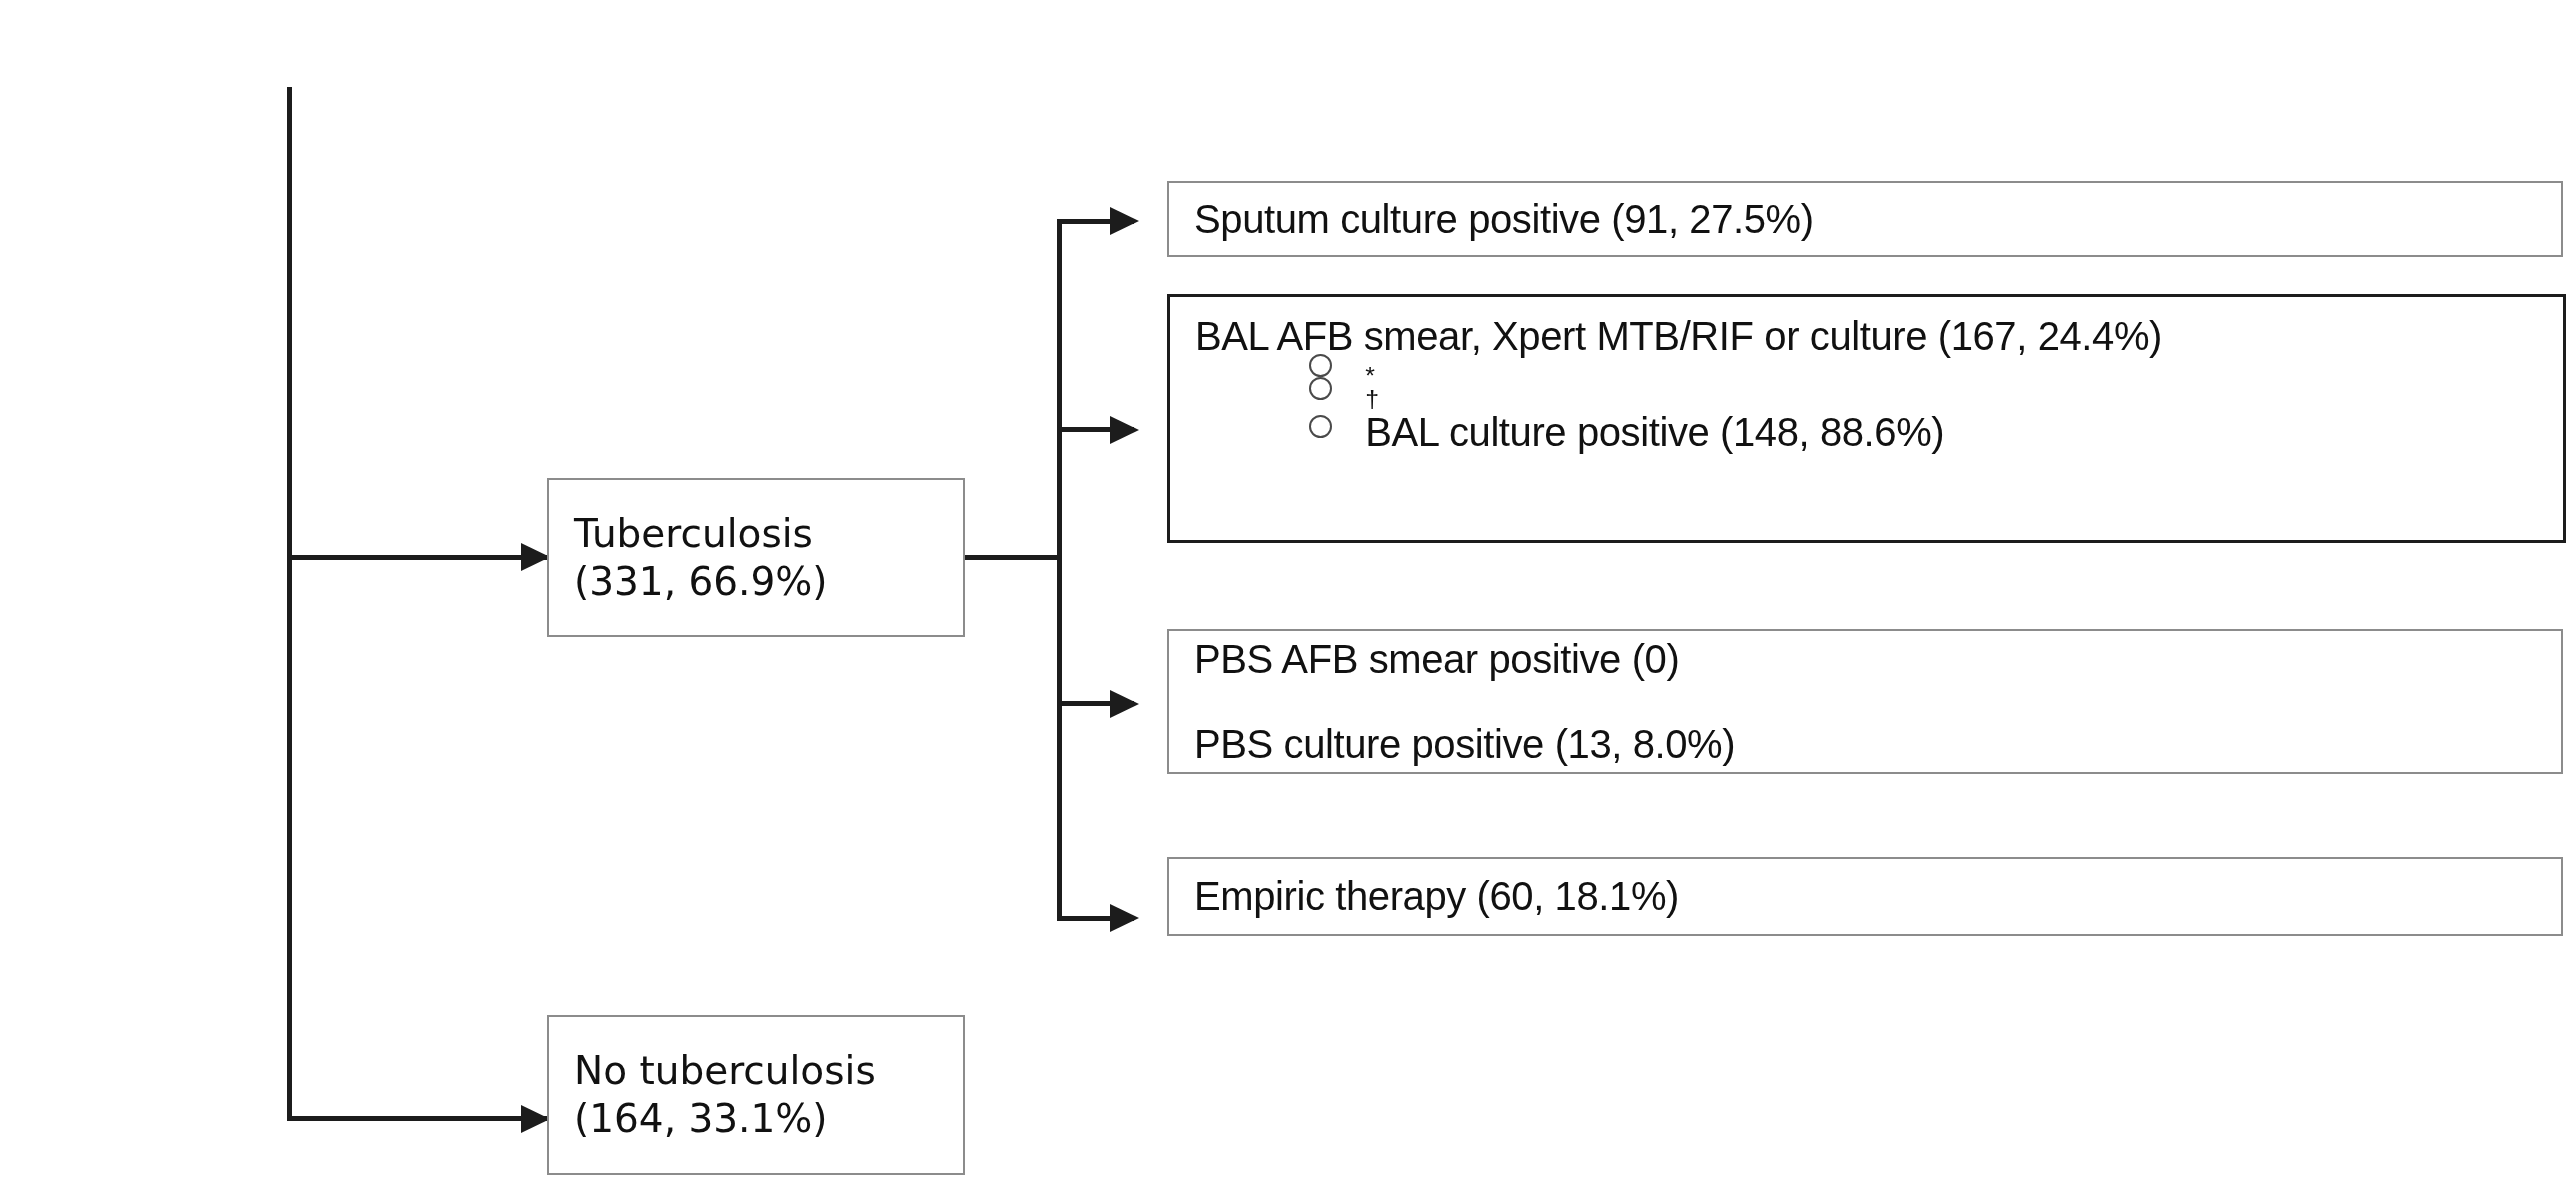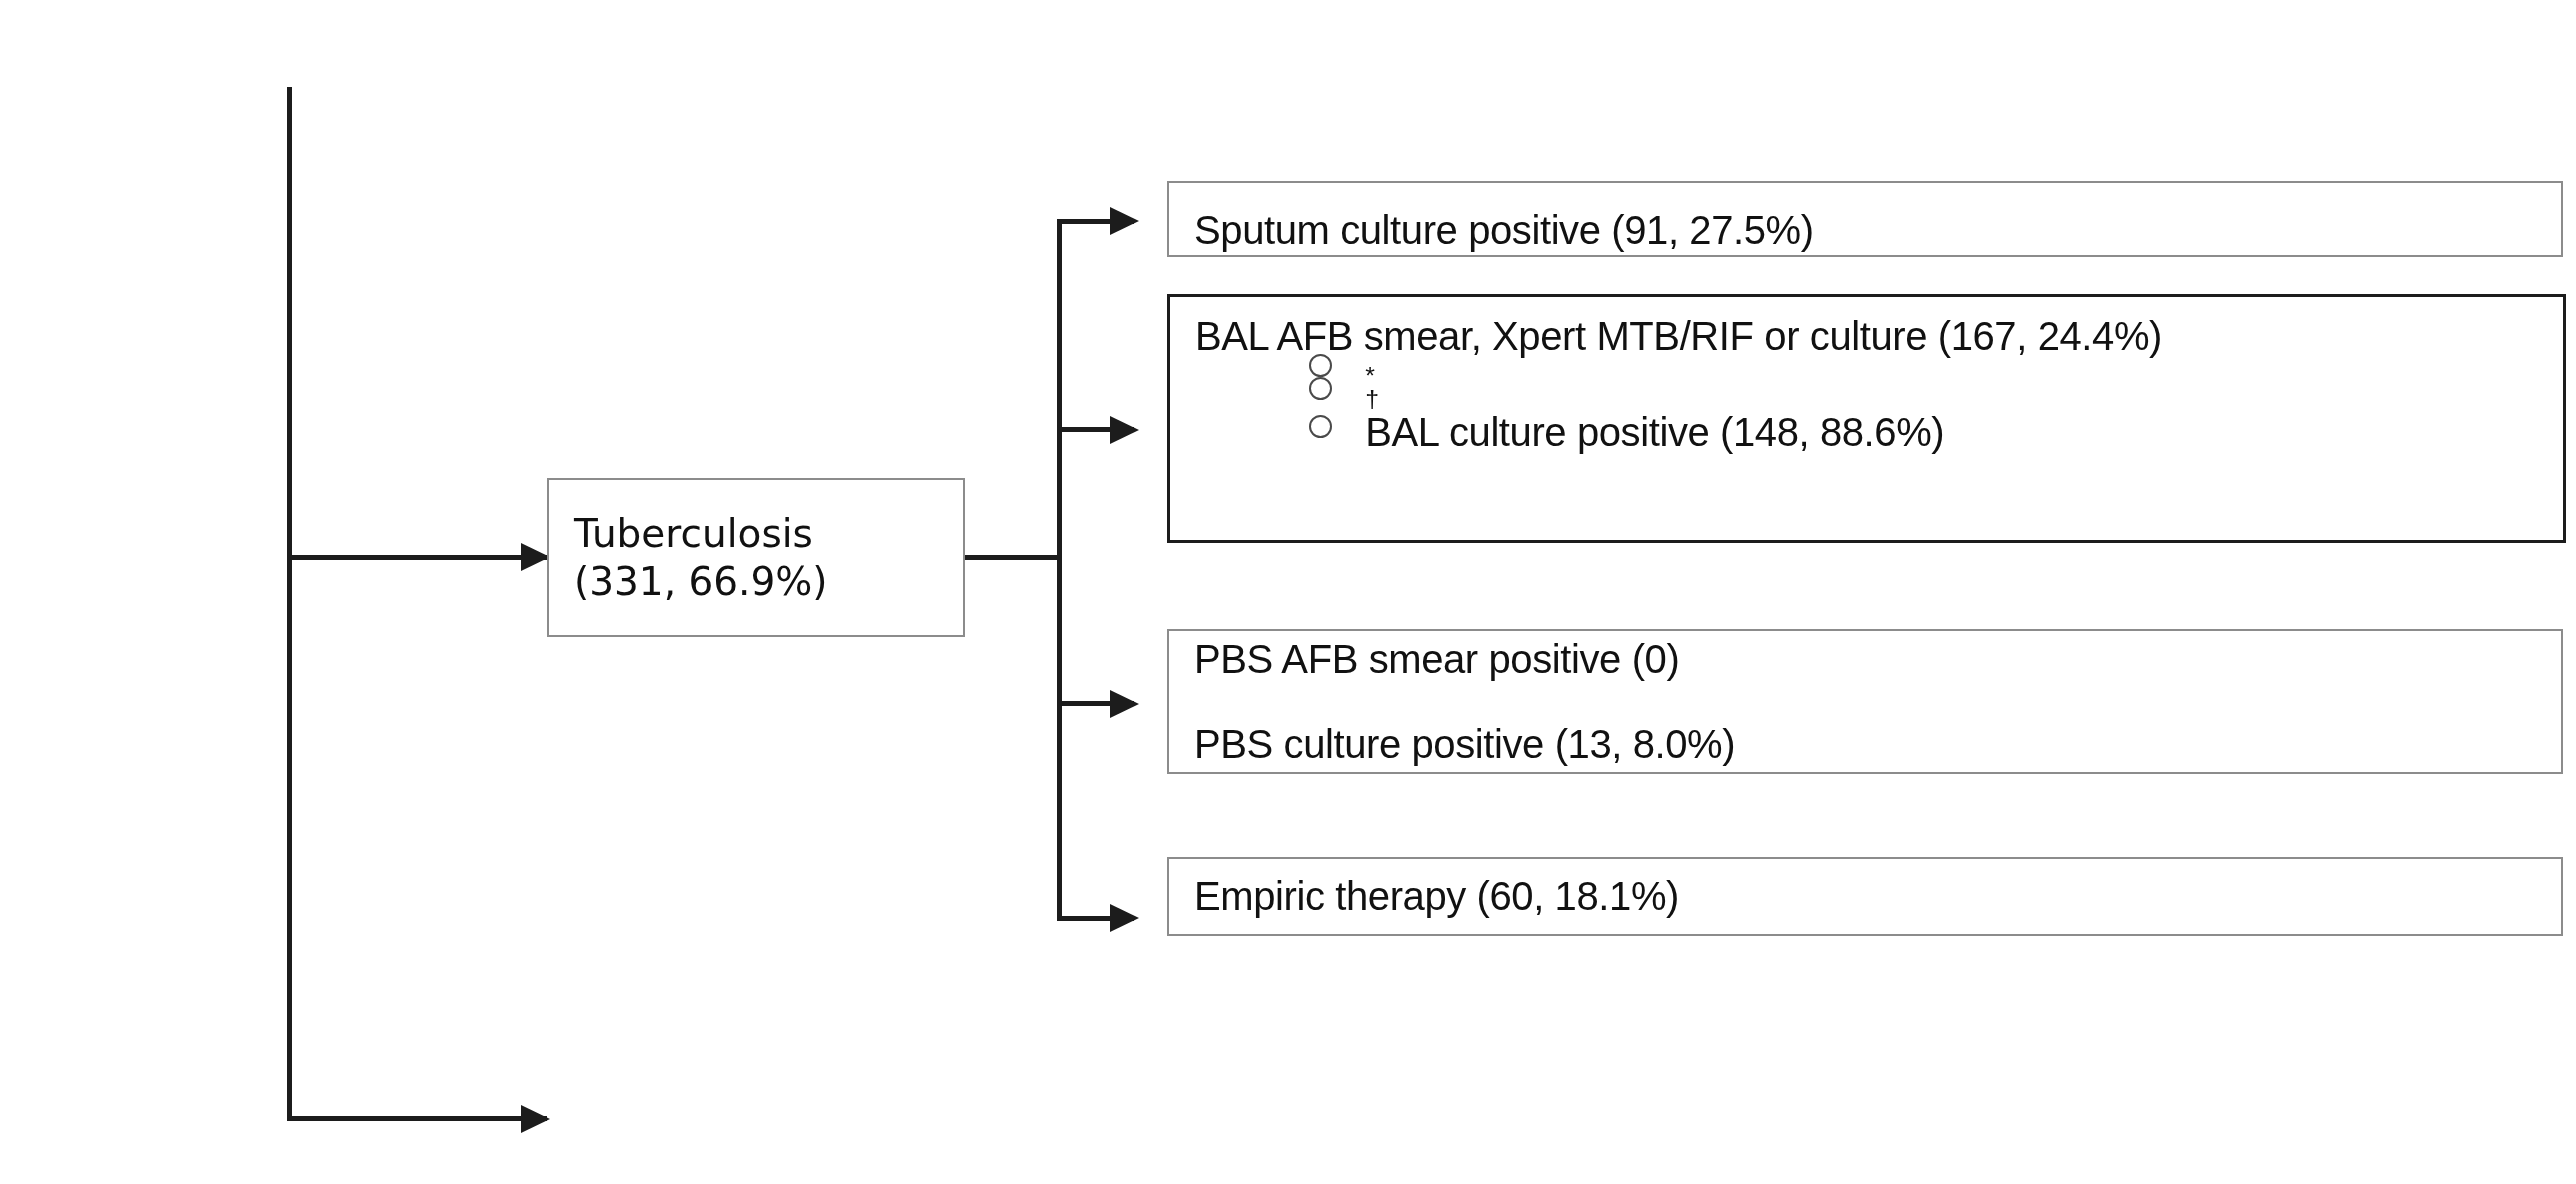--- a/index.html
+++ b/index.html
@@ -126,22 +126,26 @@
 
   <div class="hline" style="left:1057px; top:916px; width:77px; height:4.8px;"></div>
   <div class="arrow" style="left:1110px; top:904px;"></div>
 
 
   <div class="box face-round" style="left:547px; top:478px; width:418px; height:159px;">
     <div class="line">Tuberculosis</div>
     <div class="line">(331, 66.9%)</div>
   </div>
 
+  <div class="box face-round" style="left:547px; top:1015px; width:418px; height:160px;">
+    <div class="line">No tuberculosis</div>
+    <div class="line">(164, 33.1%)</div>
+  </div>
 
-  <div class="box face-cond" style="left:1167px; top:181px; width:1396px; height:76px;justify-content:flex-end;">
+  <div class="box face-cond" style="left:1167px; top:181px; width:1396px; height:76px;">
     <div class="line">Sputum culture positive (91, 27.5%)</div>
   </div>
 
   <div class="box face-cond dark" style="left:1167px; top:294px; width:1399px; height:249px; justify-content:flex-start; padding-top:15.4px;">
     <div class="line">BAL AFB smear, Xpert MTB/RIF or culture (167, 24.4%)</div>
     <ul class="bullets">
       <li>
         <span class="bullet-glyph"></span>
           <span class="sup">*</span>
       </li>

